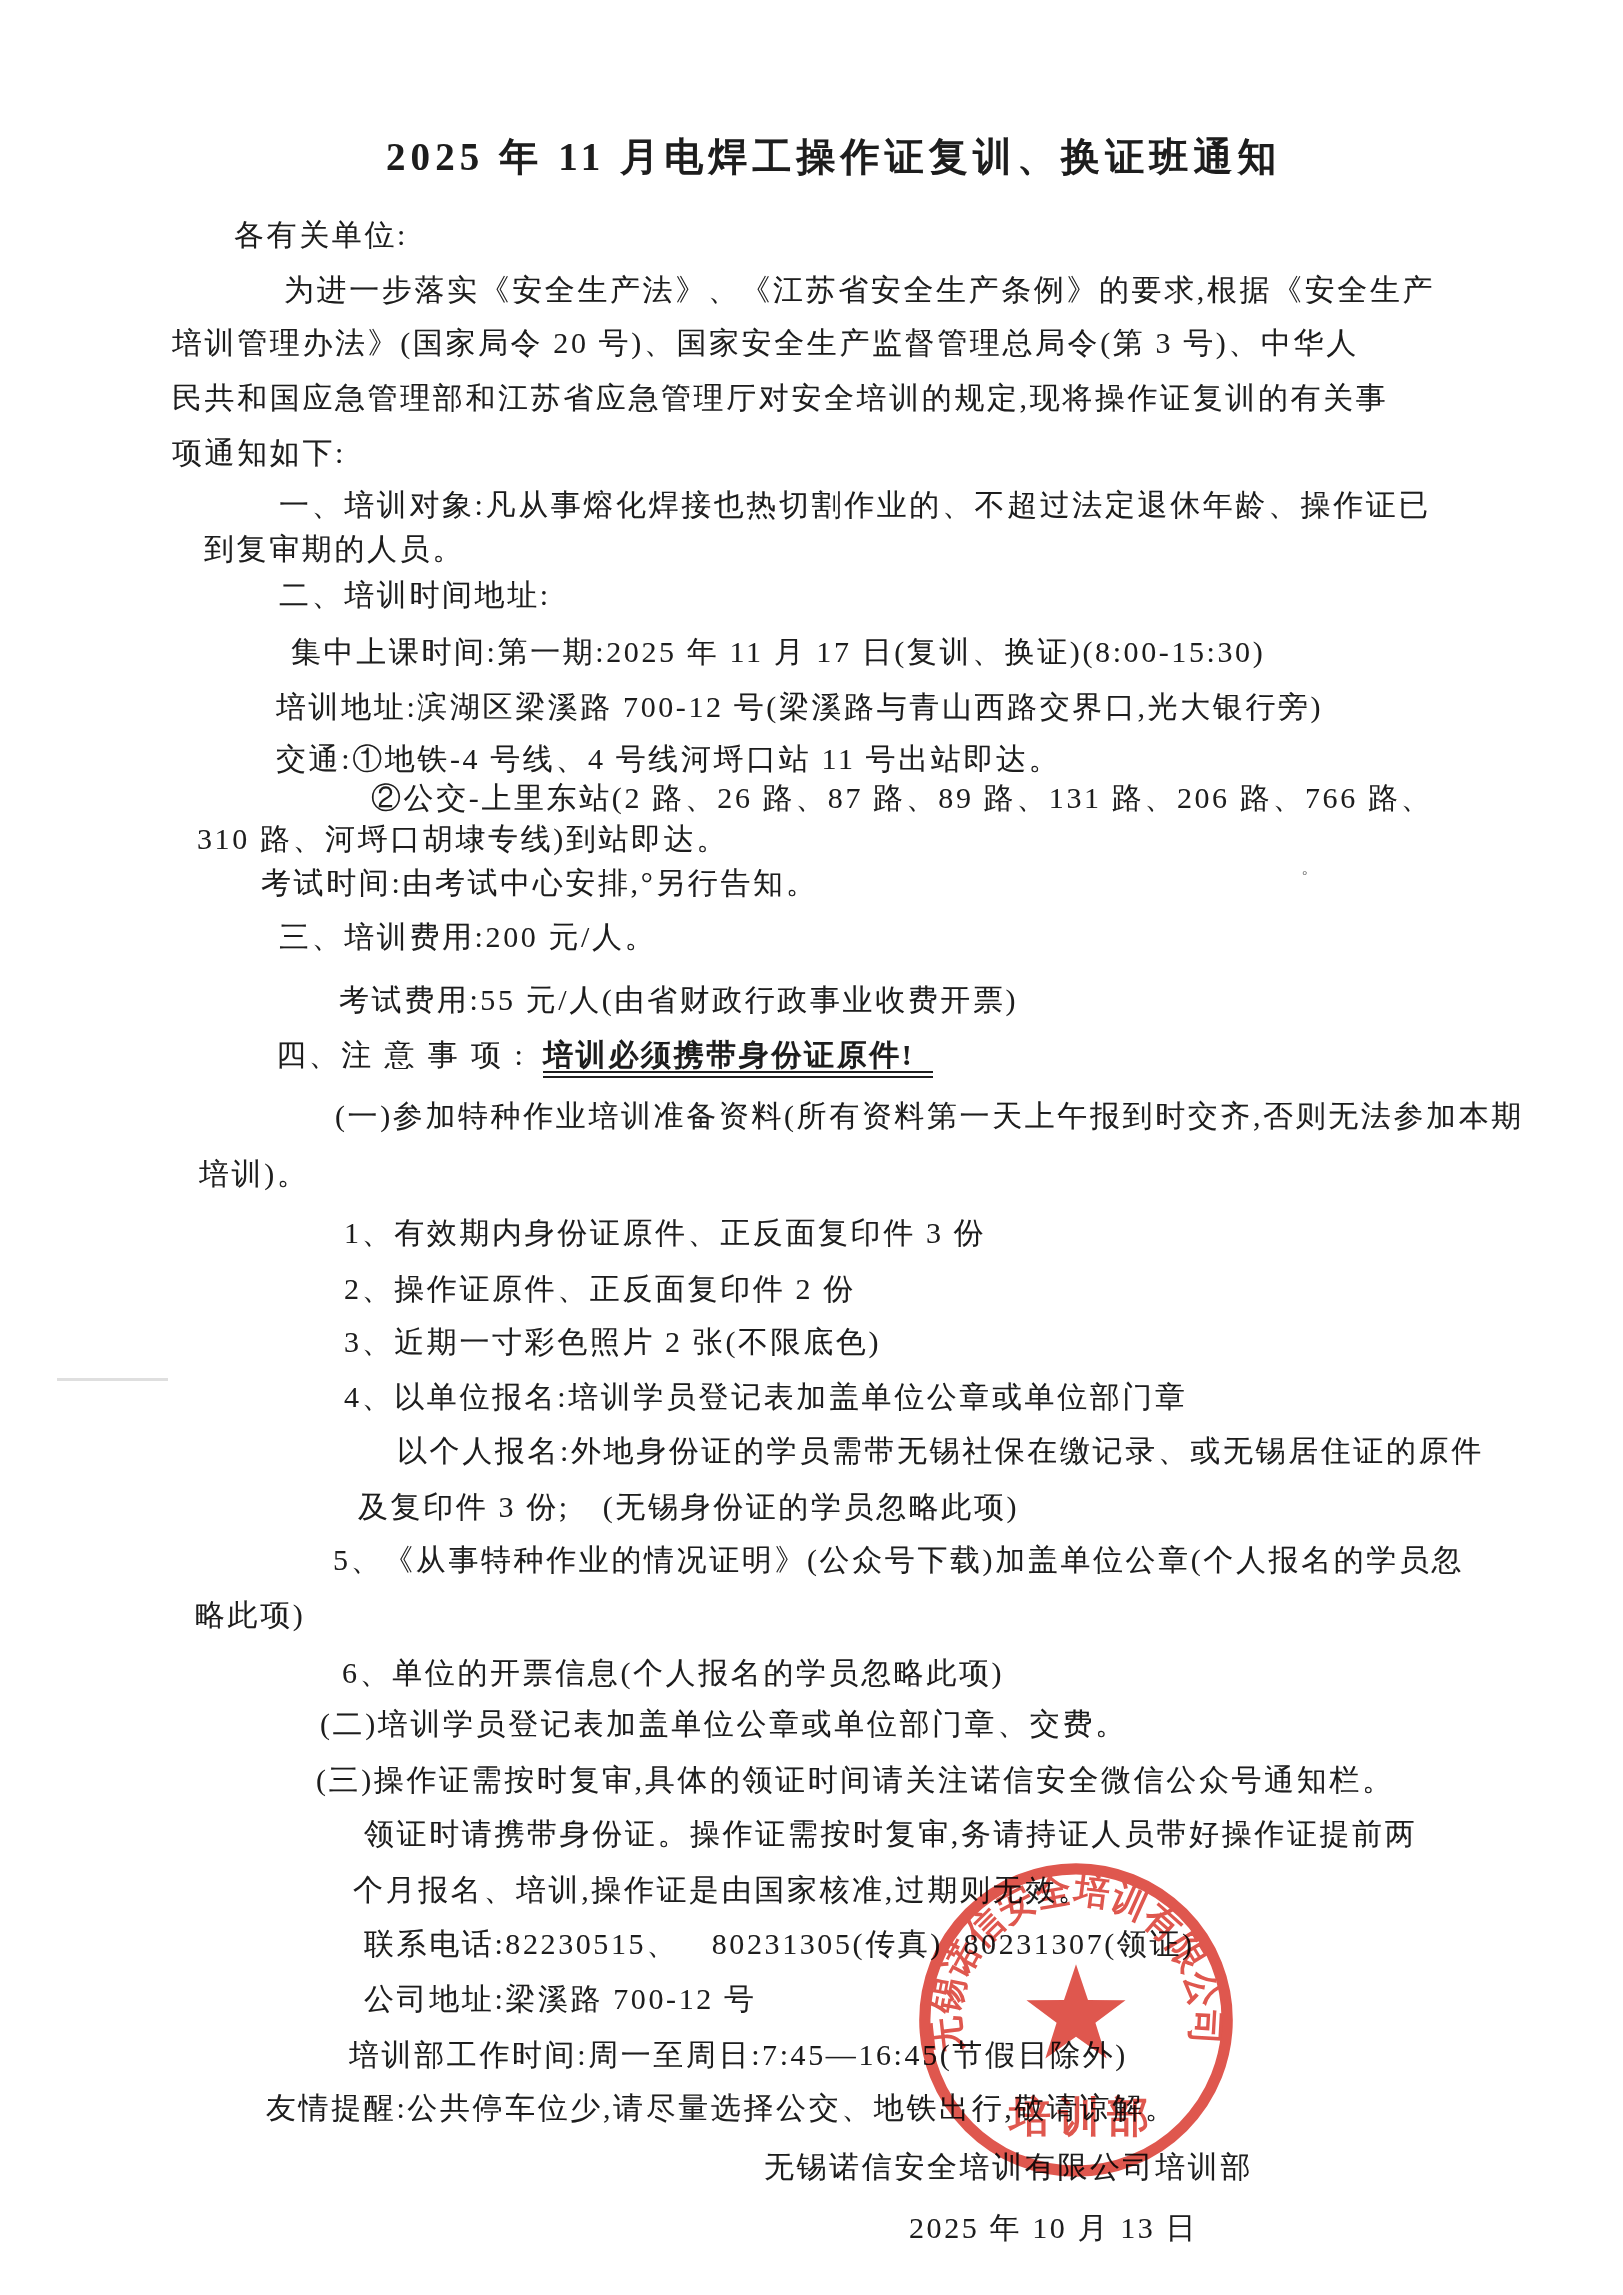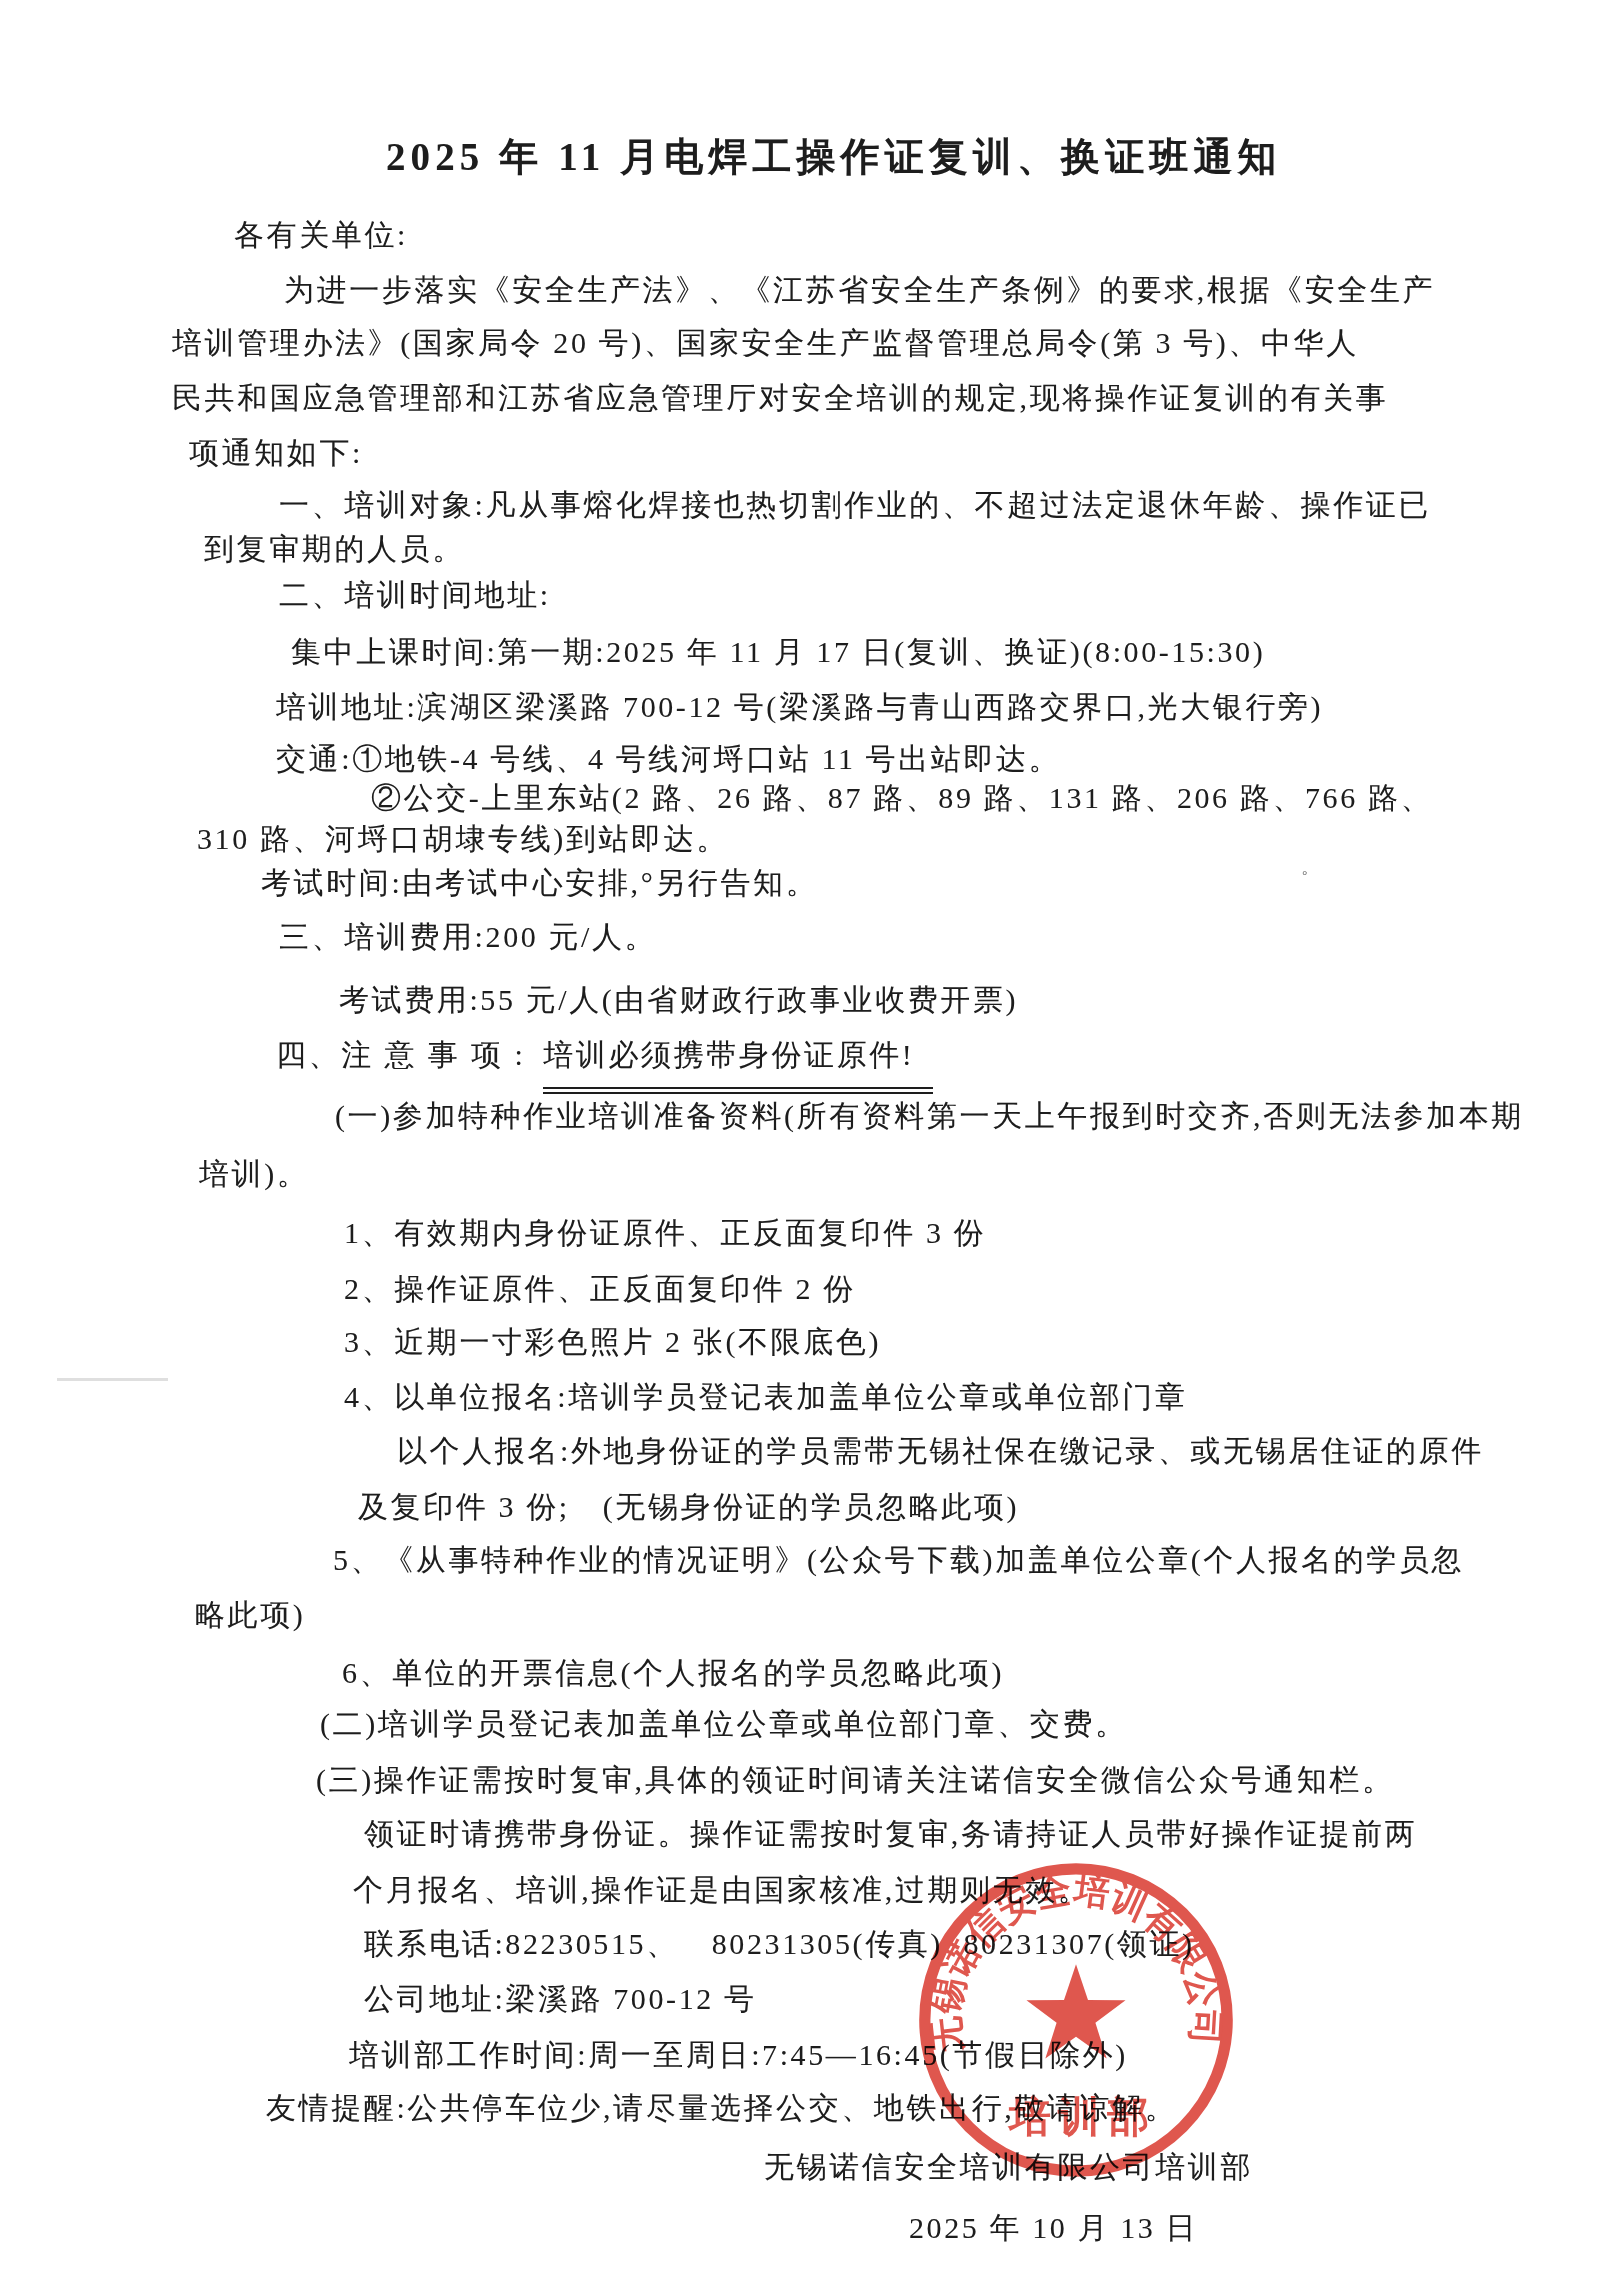--- a/index.html
+++ b/index.html
@@ -19,23 +19,23 @@
     white-space:nowrap;
     text-shadow:0 0 0.5px rgba(0,0,0,.18);
     text-align:right;
   }
   .b{font-weight:normal;}
   .title{
     font-size:39px;font-weight:bold;letter-spacing:5.1px;
   }
   .spaced{letter-spacing:13.3px;}
   .u2{
-    font-weight:normal;
+    font-weight:bold;
     border-bottom:7.7px double #1d1d1d;
-    padding-bottom:16px;
+    padding-bottom:0;
     padding-right:18.4px;
     margin-left:7.2px;
   }
   .gap{display:inline-block;width:33px;}
   .gap-sm{display:inline-block;width:20.5px;}
   .stamp{
     position:absolute;left:910px;top:1854px;
     width:332px;height:332px;
     opacity:.84;
     mix-blend-mode:multiply;
@@ -54,21 +54,21 @@
 </head>
 <body>
 
 <div class="ln title" style="left:386px;top:134px">2025 年 11 月电焊工操作证复训、换证班通知</div>
 
 <div class="ln" style="left:234px;top:217px">各有关单位:</div>
 
 <div class="ln" style="left:284px;top:272px">为进一步落实《安全生产法》、《江苏省安全生产条例》的要求,根据《安全生产</div>
 <div class="ln" style="left:172px;top:325px">培训管理办法》(国家局令 20 号)、国家安全生产监督管理总局令(第 3 号)、中华人</div>
 <div class="ln" style="left:172px;top:380px">民共和国应急管理部和江苏省应急管理厅对安全培训的规定,现将操作证复训的有关事</div>
-<div class="ln" style="left:189px;top:435px">项通知如下:</div>
+<div class="ln" style="left:172px;top:435px">项通知如下:</div>
 
 <div class="ln" style="left:279px;top:487px">
   <span class="b">一、培训对象:</span><span>凡从事熔化焊接也热切割作业的、不超过法定退休年龄、操作证已</span>
 </div>
 <div class="ln" style="left:204px;top:531px">到复审期的人员。</div>
 
 <div class="ln b" style="left:279px;top:577px">二、培训时间地址:</div>
 <div class="ln" style="left:291px;top:634px">集中上课时间:第一期:2025 年 11 月 17 日(复训、换证)(8:00-15:30)</div>
 <div class="ln b" style="left:276px;top:689px">培训地址:滨湖区梁溪路 700-12 号(梁溪路与青山西路交界口,光大银行旁)</div>
 <div class="ln" style="left:276px;top:741px">交通:①地铁-4 号线、4 号线河埒口站 11 号出站即达。</div>

